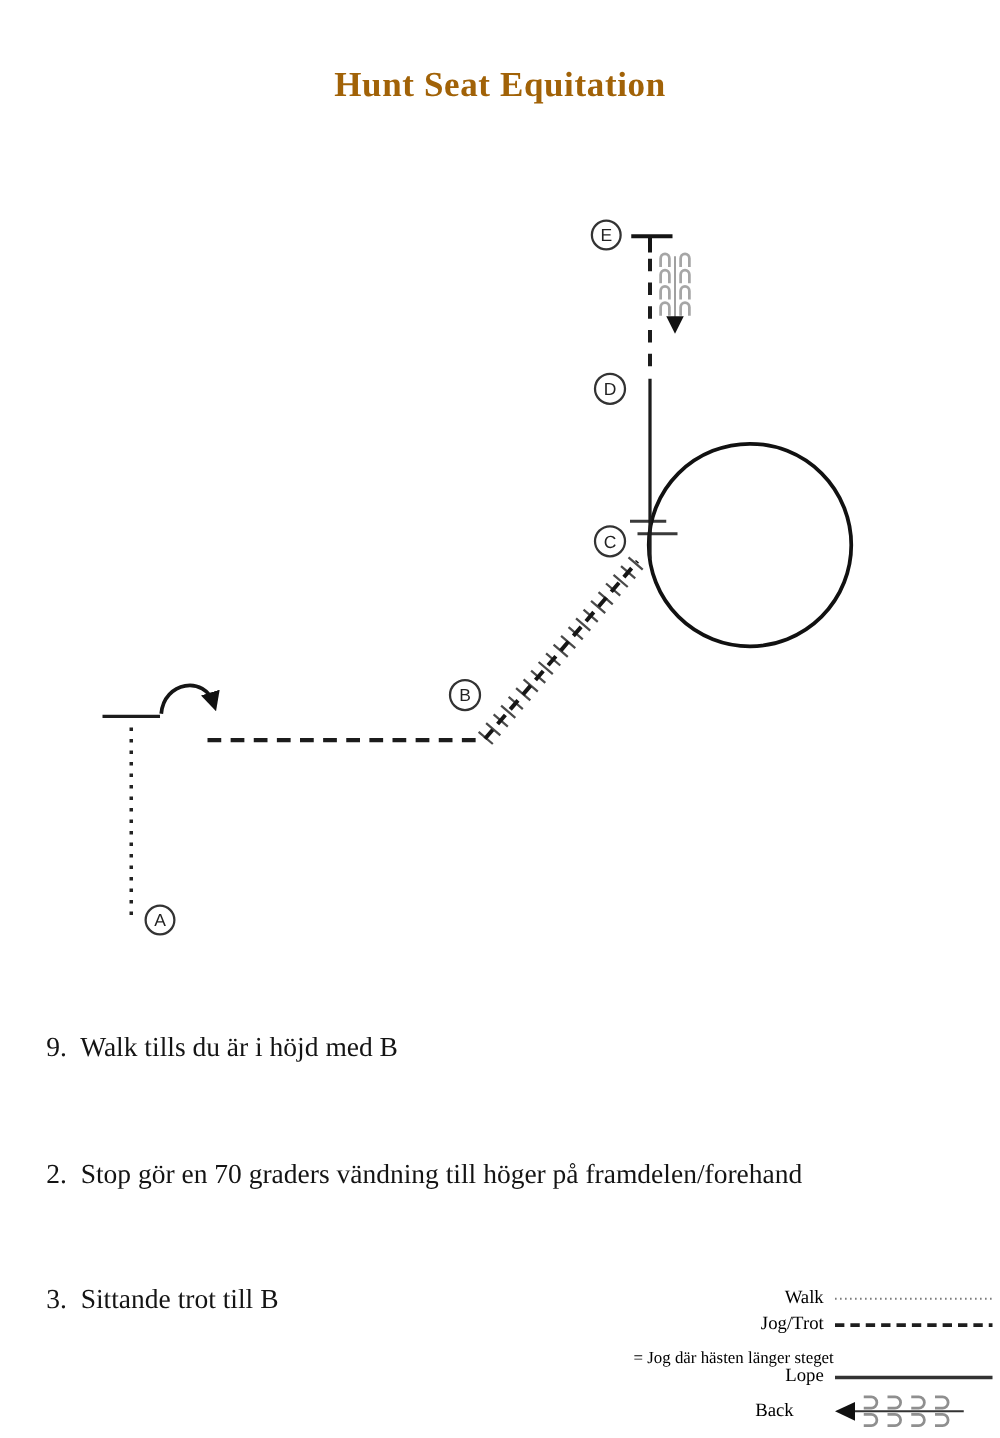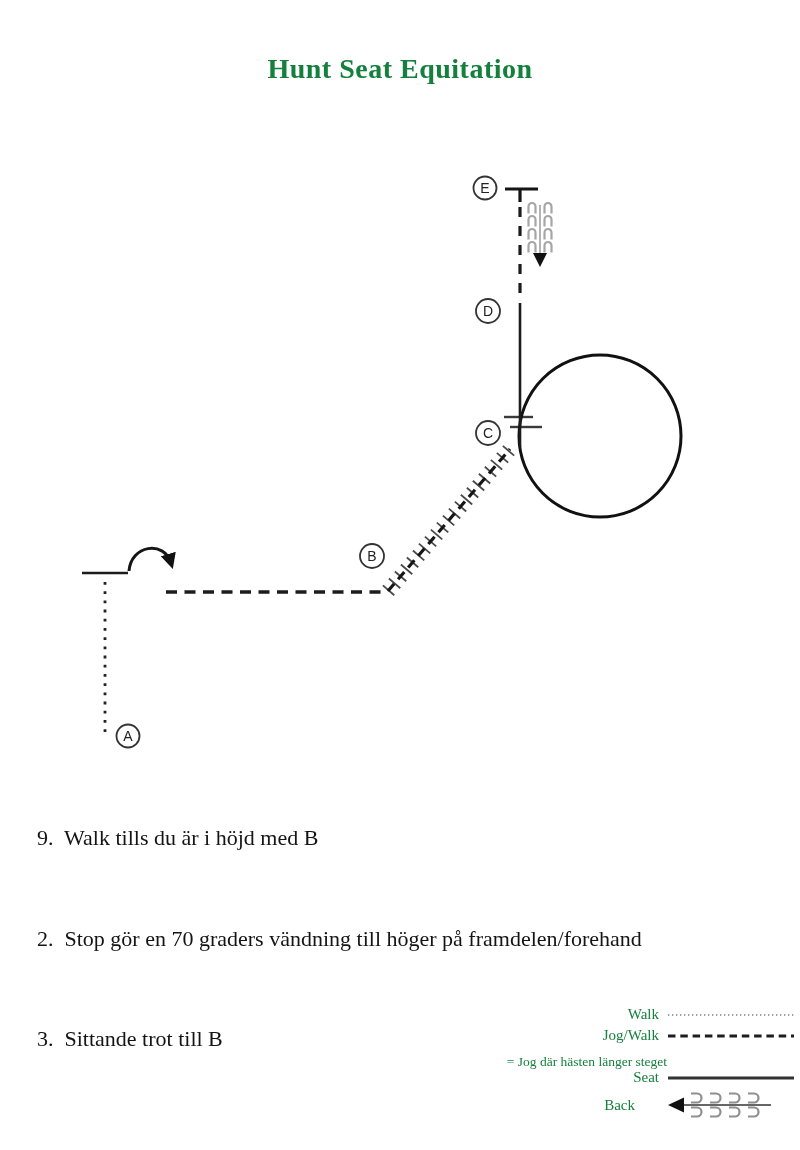--- a/index.html
+++ b/index.html
@@ -1,29 +1,29 @@
 <!DOCTYPE html>
 <html><head>
 <meta charset="utf-8">
 <style>
   html,body { margin:0; padding:0; }
   body { width:800px; height:1150px; background:#ffffff; position:relative;
          font-family:"Liberation Serif", serif; overflow:hidden; }
 
   .page-title { position:absolute; top:53px; left:0; width:100%; text-align:center;
-                font-weight:bold; font-size:28px; color:#15803d; letter-spacing:.5px;
+                font-weight:bold; font-size:28px; color:#a16207; letter-spacing:.5px;
                 font-family:"Liberation Serif", serif; }
 
   .diagram-svg { position:absolute; left:0; top:0; }
 
   .instructions { position:absolute; left:8px; top:754px; font-size:22px;
                   line-height:33.5px; color:#141414; white-space:pre; }
   .instructions .item { margin-left:29px; }
 
-  .legend { position:absolute; top:1004px; right:5px; color:#15803d; }
+  .legend { position:absolute; top:1028px; right:5px; color:#000000; }
   .legend-row { display:flex; justify-content:flex-end; align-items:center; height:21px; }
   .legend-row.back-row { height:30px; margin-top:2px;gap:24px; }
   .legend-label { font-size:15px; margin-right:8px; white-space:nowrap; }
   .legend-note  { font-size:13.5px; white-space:nowrap;margin-top:10px; }
   .legend-swatch { flex:0 0 128px; display:flex; align-items:center; }
 
   .pt-letter { font-family:"Liberation Sans", sans-serif; font-size:14px; fill:#222; }
 </style>
 </head>
 <body>
@@ -118,33 +118,33 @@
 <div class="legend">
   <div class="legend-row">
     <span class="legend-label">Walk</span>
     <span class="legend-swatch">
       <svg width="128" height="8">
           <line x1="1" y1="4" x2="127" y2="4" stroke="#7d7d7d" stroke-width="1.5" stroke-dasharray="1.3 2.7"></line>
         </svg>
     </span>
   </div>
   <div class="legend-row">
-    <span class="legend-label">Jog/Walk</span>
+    <span class="legend-label">Jog/Trot</span>
     <span class="legend-swatch">
       <svg width="128" height="8">
           <line x1="1" y1="4" x2="127" y2="4" stroke="#1e1e1e" stroke-width="3" stroke-dasharray="7.5 4.8"></line>
         </svg>
     </span>
   </div>
   <div class="legend-row">
     <span class="legend-note">= Jog där hästen länger steget</span>
     <span class="legend-swatch"></span>
   </div>
   <div class="legend-row">
-    <span class="legend-label">Seat</span>
+    <span class="legend-label">Lope</span>
     <span class="legend-swatch">
       <svg width="128" height="8">
           <line x1="1" y1="4" x2="127" y2="4" stroke="#333" stroke-width="2.8"></line>
         </svg>
     </span>
   </div>
   <div class="legend-row back-row">
     <span class="legend-label">Back</span>
     <span class="legend-swatch">
       <svg width="115" height="30" viewBox="0 0 115 30">

